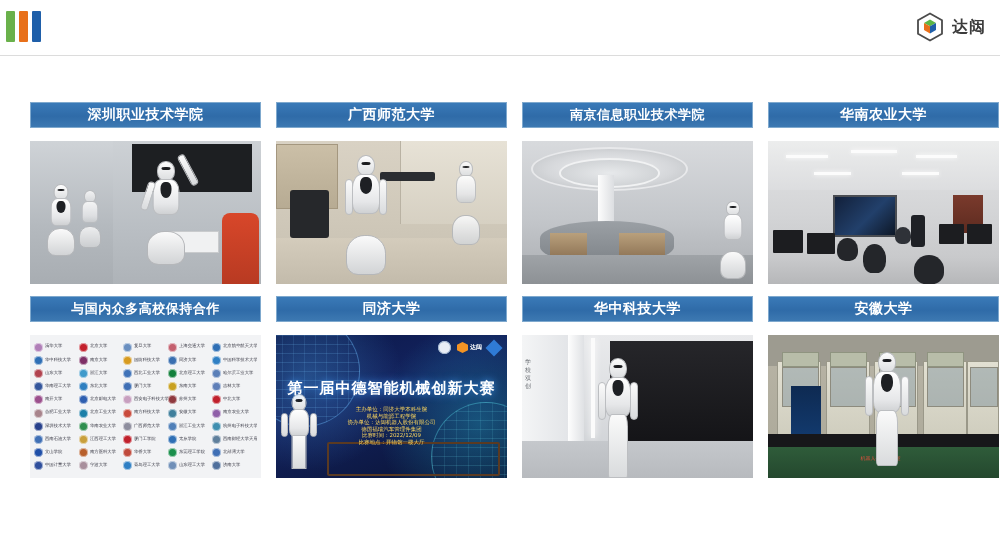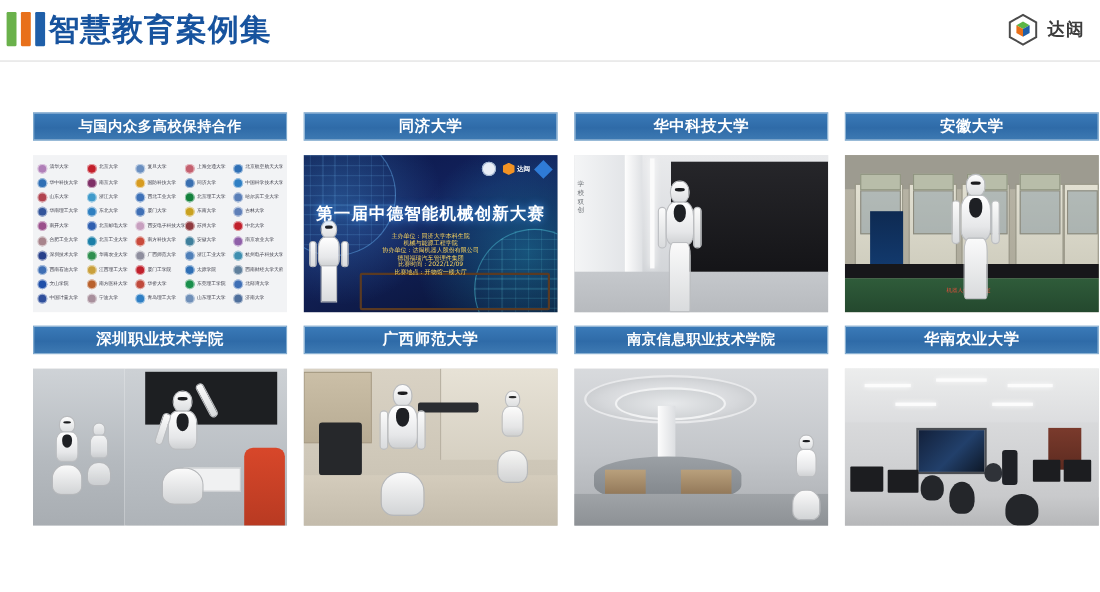--- a/index.html
+++ b/index.html
@@ -466,36 +466,148 @@
 <body>
 
 <div class="page-header">
 
   <div class="logo-bars">
     <i class="bar-g"></i>
     <i class="bar-o"></i>
     <i class="bar-b"></i>
   </div>
 
-  <div class="page-title">智慧教育案例集</div>
 
   <div class="brand">
     <svg class="brand-mark" viewBox="0 0 40 40">
       <polygon points="20,2 36,11 36,29 20,38 4,29 4,11" fill="#ffffff" stroke="#4b4b4b" stroke-width="2.4"></polygon>
       <polygon points="20,10 28,14.5 20,19 12,14.5" fill="#5cb646"></polygon>
       <polygon points="12,14.5 20,19 20,28.5 12,24" fill="#e8701a"></polygon>
       <polygon points="20,19 28,14.5 28,24 20,28.5" fill="#1f5fa9"></polygon>
     </svg>
     <span class="brand-name">达闼</span>
   </div>
 
   <div class="header-underline"></div>
 </div>
 
 <div class="case-grid">
+
+  <div class="case-row">
+
+    <div class="case-card">
+      <div class="case-banner">深圳职业技术学院</div>
+      <div class="case-thumb">
+        <div class="scene s-split">
+          <div class="lft"></div>
+          <div class="rgt"></div>
+          <div class="darkwin"></div>
+          <div class="counter"></div>
+          <div class="person"></div>
+          <div class="robot" style="left:7%;top:30%;width:30px;height:72px;">
+            <span class="head" style="width:13px;height:14px;top:0;"></span>
+            <span class="eyes" style="width:7px;height:2px;top:5px;"></span>
+            <span class="torso" style="width:19px;height:26px;top:14px;"></span>
+            <span class="chest" style="width:9px;height:12px;top:17px;"></span>
+            <span class="base" style="width:26px;height:26px;top:44px;"></span>
+          </div>
+          <div class="robot" style="left:21%;top:34%;width:22px;height:58px;opacity:.82;">
+            <span class="head" style="width:10px;height:11px;top:0;"></span>
+            <span class="torso" style="width:15px;height:20px;top:11px;"></span>
+            <span class="base" style="width:20px;height:20px;top:36px;"></span>
+          </div>
+          <div class="robot" style="left:50%;top:14%;width:40px;height:104px;">
+            <span class="head" style="width:16px;height:18px;top:0;"></span>
+            <span class="eyes" style="width:9px;height:3px;top:6px;"></span>
+            <span class="torso" style="width:25px;height:34px;top:18px;"></span>
+            <span class="chest" style="width:11px;height:16px;top:21px;"></span>
+            <span class="arm" style="width:6px;height:28px;left:-2px;top:20px;transform:rotate(18deg);"></span>
+            <span class="arm" style="width:6px;height:32px;right:-6px;top:-8px;transform:rotate(-28deg);"></span>
+            <span class="base" style="width:36px;height:32px;top:70px;"></span>
+          </div>
+        </div>
+      </div>
+    </div>
+
+    <div class="case-card">
+      <div class="case-banner">广西师范大学</div>
+      <div class="case-thumb">
+        <div class="scene s-class">
+          <div class="winwall"></div>
+          <div class="shelf"></div>
+          <div class="desk"></div>
+          <div class="seat"></div>
+          <div class="floor"></div>
+          <div class="robot" style="left:30%;top:10%;width:42px;height:120px;">
+            <span class="head" style="width:16px;height:19px;top:0;"></span>
+            <span class="eyes" style="width:9px;height:3px;top:7px;"></span>
+            <span class="torso" style="width:26px;height:38px;top:19px;"></span>
+            <span class="chest" style="width:12px;height:17px;top:22px;"></span>
+            <span class="arm" style="width:6px;height:34px;left:0;top:24px;"></span>
+            <span class="arm" style="width:6px;height:34px;right:0;top:24px;"></span>
+            <span class="base" style="width:38px;height:38px;top:80px;"></span>
+          </div>
+          <div class="robot" style="left:76%;top:14%;width:28px;height:84px;opacity:.92;">
+            <span class="head" style="width:12px;height:14px;top:0;"></span>
+            <span class="eyes" style="width:7px;height:2px;top:5px;"></span>
+            <span class="torso" style="width:18px;height:26px;top:14px;"></span>
+            <span class="base" style="width:26px;height:28px;top:54px;"></span>
+          </div>
+        </div>
+      </div>
+    </div>
+
+    <div class="case-card">
+      <div class="case-banner wide-label">南京信息职业技术学院</div>
+      <div class="case-thumb">
+        <div class="scene s-hallround">
+          <div class="ceiling"></div>
+          <div class="ceiling2"></div>
+          <div class="column"></div>
+          <div class="podium"></div>
+          <div class="desk" style="left:12%;width:16%;"></div>
+          <div class="desk" style="left:42%;width:20%;"></div>
+          <div class="floor"></div>
+          <div class="robot" style="right:3%;top:42%;width:26px;height:76px;">
+            <span class="head" style="width:12px;height:13px;top:0;"></span>
+            <span class="eyes" style="width:7px;height:2px;top:5px;"></span>
+            <span class="torso" style="width:17px;height:24px;top:13px;"></span>
+            <span class="base" style="width:24px;height:26px;top:50px;"></span>
+          </div>
+        </div>
+      </div>
+    </div>
+
+    <div class="case-card">
+      <div class="case-banner">华南农业大学</div>
+      <div class="case-thumb">
+        <div class="scene s-comproom">
+          <div class="ceil"></div>
+          <div class="tube" style="left:8%;top:10%;width:18%;"></div>
+          <div class="tube" style="left:36%;top:6%;width:20%;"></div>
+          <div class="tube" style="left:64%;top:10%;width:18%;"></div>
+          <div class="tube" style="left:20%;top:22%;width:16%;"></div>
+          <div class="tube" style="left:58%;top:22%;width:16%;"></div>
+          <div class="bigscreen"></div>
+          <div class="door"></div>
+          <div class="floor"></div>
+          <div class="mon" style="left:2%;top:62%;width:13%;height:16%;"></div>
+          <div class="mon" style="left:17%;top:64%;width:12%;height:15%;"></div>
+          <div class="mon" style="left:74%;top:58%;width:11%;height:14%;"></div>
+          <div class="mon" style="left:86%;top:58%;width:11%;height:14%;"></div>
+          <div class="head" style="left:30%;top:68%;width:9%;height:16%;"></div>
+          <div class="head" style="left:41%;top:72%;width:10%;height:20%;"></div>
+          <div class="head" style="left:63%;top:80%;width:13%;height:20%;"></div>
+          <div class="head" style="left:55%;top:60%;width:7%;height:12%;background:#2f3238;"></div>
+          <div class="head" style="left:62%;top:52%;width:6%;height:22%;background:#1f2126;border-radius:3px;"></div>
+        </div>
+      </div>
+    </div>
+
+  </div>
 
   <div class="case-row">
 
     <div class="case-card">
       <div class="case-banner wide-label">与国内众多高校保持合作</div>
       <div class="case-thumb">
         <div class="logo-wall" id="logo-wall">
             <div class="uni-chip">
               <span class="uni-seal" style="background: rgb(176, 127, 184);"></span>
               <span class="uni-name">清华大学</span>
@@ -791,126 +903,13 @@
             <span class="chest" style="width:12px;height:18px;top:22px;"></span>
             <span class="arm" style="width:6px;height:38px;left:0;top:24px;"></span>
             <span class="arm" style="width:6px;height:38px;right:0;top:24px;"></span>
             <span class="legs" style="width:20px;height:54px;top:58px;border-radius:22% 22% 10% 10%;"></span>
           </div>
         </div>
       </div>
     </div>
 
   </div>
-
-  <div class="case-row">
-
-    <div class="case-card">
-      <div class="case-banner">深圳职业技术学院</div>
-      <div class="case-thumb">
-        <div class="scene s-split">
-          <div class="lft"></div>
-          <div class="rgt"></div>
-          <div class="darkwin"></div>
-          <div class="counter"></div>
-          <div class="person"></div>
-          <div class="robot" style="left:7%;top:30%;width:30px;height:72px;">
-            <span class="head" style="width:13px;height:14px;top:0;"></span>
-            <span class="eyes" style="width:7px;height:2px;top:5px;"></span>
-            <span class="torso" style="width:19px;height:26px;top:14px;"></span>
-            <span class="chest" style="width:9px;height:12px;top:17px;"></span>
-            <span class="base" style="width:26px;height:26px;top:44px;"></span>
-          </div>
-          <div class="robot" style="left:21%;top:34%;width:22px;height:58px;opacity:.82;">
-            <span class="head" style="width:10px;height:11px;top:0;"></span>
-            <span class="torso" style="width:15px;height:20px;top:11px;"></span>
-            <span class="base" style="width:20px;height:20px;top:36px;"></span>
-          </div>
-          <div class="robot" style="left:50%;top:14%;width:40px;height:104px;">
-            <span class="head" style="width:16px;height:18px;top:0;"></span>
-            <span class="eyes" style="width:9px;height:3px;top:6px;"></span>
-            <span class="torso" style="width:25px;height:34px;top:18px;"></span>
-            <span class="chest" style="width:11px;height:16px;top:21px;"></span>
-            <span class="arm" style="width:6px;height:28px;left:-2px;top:20px;transform:rotate(18deg);"></span>
-            <span class="arm" style="width:6px;height:32px;right:-6px;top:-8px;transform:rotate(-28deg);"></span>
-            <span class="base" style="width:36px;height:32px;top:70px;"></span>
-          </div>
-        </div>
-      </div>
-    </div>
-
-    <div class="case-card">
-      <div class="case-banner">广西师范大学</div>
-      <div class="case-thumb">
-        <div class="scene s-class">
-          <div class="winwall"></div>
-          <div class="shelf"></div>
-          <div class="desk"></div>
-          <div class="seat"></div>
-          <div class="floor"></div>
-          <div class="robot" style="left:30%;top:10%;width:42px;height:120px;">
-            <span class="head" style="width:16px;height:19px;top:0;"></span>
-            <span class="eyes" style="width:9px;height:3px;top:7px;"></span>
-            <span class="torso" style="width:26px;height:38px;top:19px;"></span>
-            <span class="chest" style="width:12px;height:17px;top:22px;"></span>
-            <span class="arm" style="width:6px;height:34px;left:0;top:24px;"></span>
-            <span class="arm" style="width:6px;height:34px;right:0;top:24px;"></span>
-            <span class="base" style="width:38px;height:38px;top:80px;"></span>
-          </div>
-          <div class="robot" style="left:76%;top:14%;width:28px;height:84px;opacity:.92;">
-            <span class="head" style="width:12px;height:14px;top:0;"></span>
-            <span class="eyes" style="width:7px;height:2px;top:5px;"></span>
-            <span class="torso" style="width:18px;height:26px;top:14px;"></span>
-            <span class="base" style="width:26px;height:28px;top:54px;"></span>
-          </div>
-        </div>
-      </div>
-    </div>
-
-    <div class="case-card">
-      <div class="case-banner wide-label">南京信息职业技术学院</div>
-      <div class="case-thumb">
-        <div class="scene s-hallround">
-          <div class="ceiling"></div>
-          <div class="ceiling2"></div>
-          <div class="column"></div>
-          <div class="podium"></div>
-          <div class="desk" style="left:12%;width:16%;"></div>
-          <div class="desk" style="left:42%;width:20%;"></div>
-          <div class="floor"></div>
-          <div class="robot" style="right:3%;top:42%;width:26px;height:76px;">
-            <span class="head" style="width:12px;height:13px;top:0;"></span>
-            <span class="eyes" style="width:7px;height:2px;top:5px;"></span>
-            <span class="torso" style="width:17px;height:24px;top:13px;"></span>
-            <span class="base" style="width:24px;height:26px;top:50px;"></span>
-          </div>
-        </div>
-      </div>
-    </div>
-
-    <div class="case-card">
-      <div class="case-banner">华南农业大学</div>
-      <div class="case-thumb">
-        <div class="scene s-comproom">
-          <div class="ceil"></div>
-          <div class="tube" style="left:8%;top:10%;width:18%;"></div>
-          <div class="tube" style="left:36%;top:6%;width:20%;"></div>
-          <div class="tube" style="left:64%;top:10%;width:18%;"></div>
-          <div class="tube" style="left:20%;top:22%;width:16%;"></div>
-          <div class="tube" style="left:58%;top:22%;width:16%;"></div>
-          <div class="bigscreen"></div>
-          <div class="door"></div>
-          <div class="floor"></div>
-          <div class="mon" style="left:2%;top:62%;width:13%;height:16%;"></div>
-          <div class="mon" style="left:17%;top:64%;width:12%;height:15%;"></div>
-          <div class="mon" style="left:74%;top:58%;width:11%;height:14%;"></div>
-          <div class="mon" style="left:86%;top:58%;width:11%;height:14%;"></div>
-          <div class="head" style="left:30%;top:68%;width:9%;height:16%;"></div>
-          <div class="head" style="left:41%;top:72%;width:10%;height:20%;"></div>
-          <div class="head" style="left:63%;top:80%;width:13%;height:20%;"></div>
-          <div class="head" style="left:55%;top:60%;width:7%;height:12%;background:#2f3238;"></div>
-          <div class="head" style="left:62%;top:52%;width:6%;height:22%;background:#1f2126;border-radius:3px;"></div>
-        </div>
-      </div>
-    </div>
-
-  </div>
 </div>
 
 </body></html>

